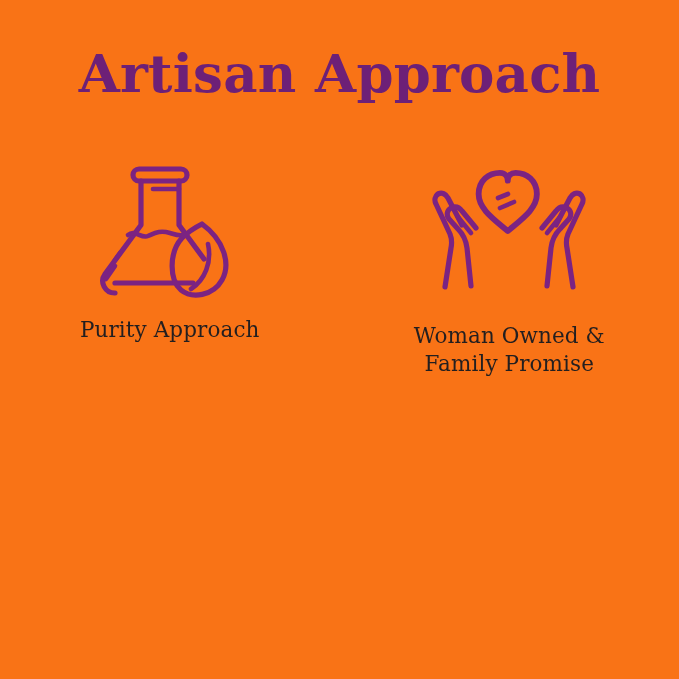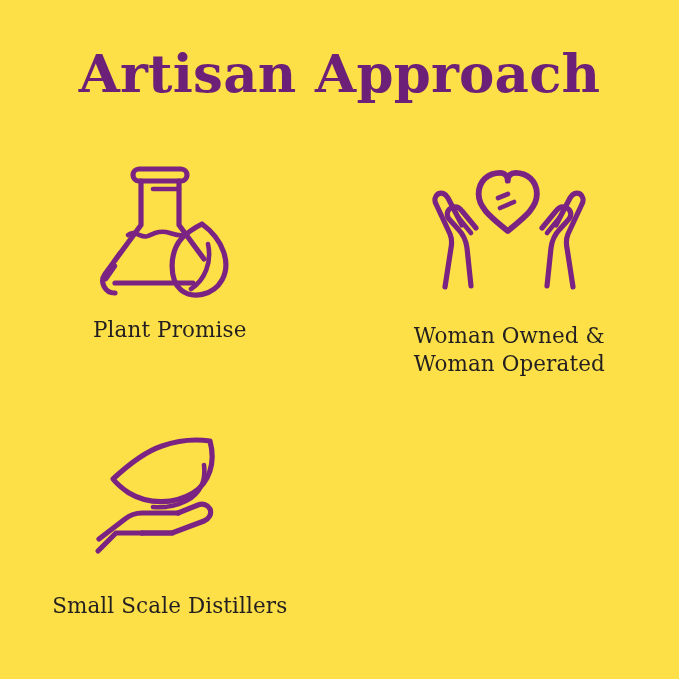--- a/index.html
+++ b/index.html
@@ -99,21 +99,21 @@
   .cell-small  .icon-box { margin-top: 4px; }
   .cell-plant  .icon-box { margin-top: 4px; }
   .cell-woman  .caption  { margin-top: 24px; }
   .cell-small  .caption  { margin-top: 26px; }
   .cell-plant  .caption  { margin-top: 26px; }
   .cell-purity .caption  { margin-top: 22px; }
 </style>
 </head>
 <body>
 
-<div id="page" style="background: #fde047;">
+<div id="page" style="background: #f97316;">
 
   <div class="title-wrap">
     <h1 class="title" style="color: rgb(109, 32, 119);">Artisan Approach</h1>
   </div>
 
   <div class="grid">
 
     <div class="cell cell-purity">
       <div class="icon-box">
         <svg width="150" height="136" viewBox="0 0 150 136" aria-hidden="true">
@@ -132,21 +132,21 @@
 
           <path class="stroke-thin" d="M25 97 l-5 7" style="stroke: rgb(123, 35, 130);"></path>
           <path class="stroke-thin" d="M20 110 l-9 13" style="stroke: rgb(123, 35, 130);"></path>
 
           <path class="stroke" d="M107 68 c22 16 29 40 20 56 c-9 16 -30 19 -41 10 c-12 -10 -12 -38 1 -52 c7 -7 14 -11 20 -14 z" style="stroke: rgb(123, 35, 130);"></path>
 
           <path class="stroke-thin" d="M113 88 c4 18 -3 36 -17 45" style="stroke: rgb(123, 35, 130);"></path>
         </svg>
       </div>
       <div class="caption" style="color: rgb(35, 31, 32);">
-        <span>Plant Promise</span>
+        <span>Purity Approach</span>
       </div>
     </div>
 
     <div class="cell cell-woman">
       <div class="icon-box">
         <svg width="166" height="130" viewBox="0 0 166 130" aria-hidden="true">
 
           <path class="stroke" d="M83 61
                    C 70 50 57 41 57 28
                    C 57 16 66 9 76 9
@@ -167,45 +167,20 @@
           <path class="stroke-thin" d="M32 54 l13 16" style="stroke: rgb(123, 35, 130);"></path>
 
           <path class="stroke" d="M154 31 c3 2 4 6 2 10 l-14 30 c-2 5 -2 9 -1 14 l6 39" style="stroke: rgb(123, 35, 130);"></path>
           <path class="stroke" d="M154 31 c-4 -2 -8 0 -10 4 l-14 27" style="stroke: rgb(123, 35, 130);"></path>
           <path class="stroke" d="M121 123 l4 -38 c1 -8 4 -14 9 -19 l9 -10 c3 -4 2 -9 -2 -11 c-4 -2 -8 -1 -11 3 l-14 17" style="stroke: rgb(123, 35, 130);"></path>
           <path class="stroke-thin" d="M134 54 l-13 16" style="stroke: rgb(123, 35, 130);"></path>
         </svg>
       </div>
       <div class="caption" style="color: rgb(35, 31, 32);">
         <span class="l2">Woman Owned &amp;</span>
-        <span class="l2">Woman Operated</span>
+        <span class="l2">Family Promise</span>
       </div>
     </div>
 
-    <div class="cell r2 cell-small">
-      <div class="icon-box">
-        <svg width="152" height="126" viewBox="0 0 152 126" aria-hidden="true">
-
-          <path class="stroke" d="M116 8
-                   c6 22 -1 42 -17 52
-                   c-18 11 -44 12 -64 0
-                   c-6 -4 -12 -9 -16 -14
-                   c14 -13 31 -27 49 -33
-                   c17 -6 34 -7 48 -5 z" style="stroke: rgb(123, 35, 130);"></path>
-
-          <path class="stroke-thin" d="M110 32 c2 16 -4 29 -18 36 c-10 5 -22 7 -33 6" style="stroke: rgb(123, 35, 130);"></path>
-
-          <path class="stroke" d="M5 106 l26 -20 c5 -4 11 -6 17 -6 h36" style="stroke: rgb(123, 35, 130);"></path>
-
-          <path class="stroke" d="M84 80 l20 -8 c5 -2 10 0 12 4 c2 5 -1 10 -6 12 l-32 12 h-30" style="stroke: rgb(123, 35, 130);"></path>
-
-          <path class="stroke" d="M48 100 l-26 0 l-18 18" style="stroke: rgb(123, 35, 130);"></path>
-          <path class="stroke" d="M78 100 l-30 0" style="stroke: rgb(123, 35, 130);"></path>
-        </svg>
-      </div>
-      <div class="caption" style="color: rgb(35, 31, 32);">
-        <span>Small Scale Distillers</span>
-      </div>
-    </div>
 
 
   </div>
 </div>
 
 </body></html>

